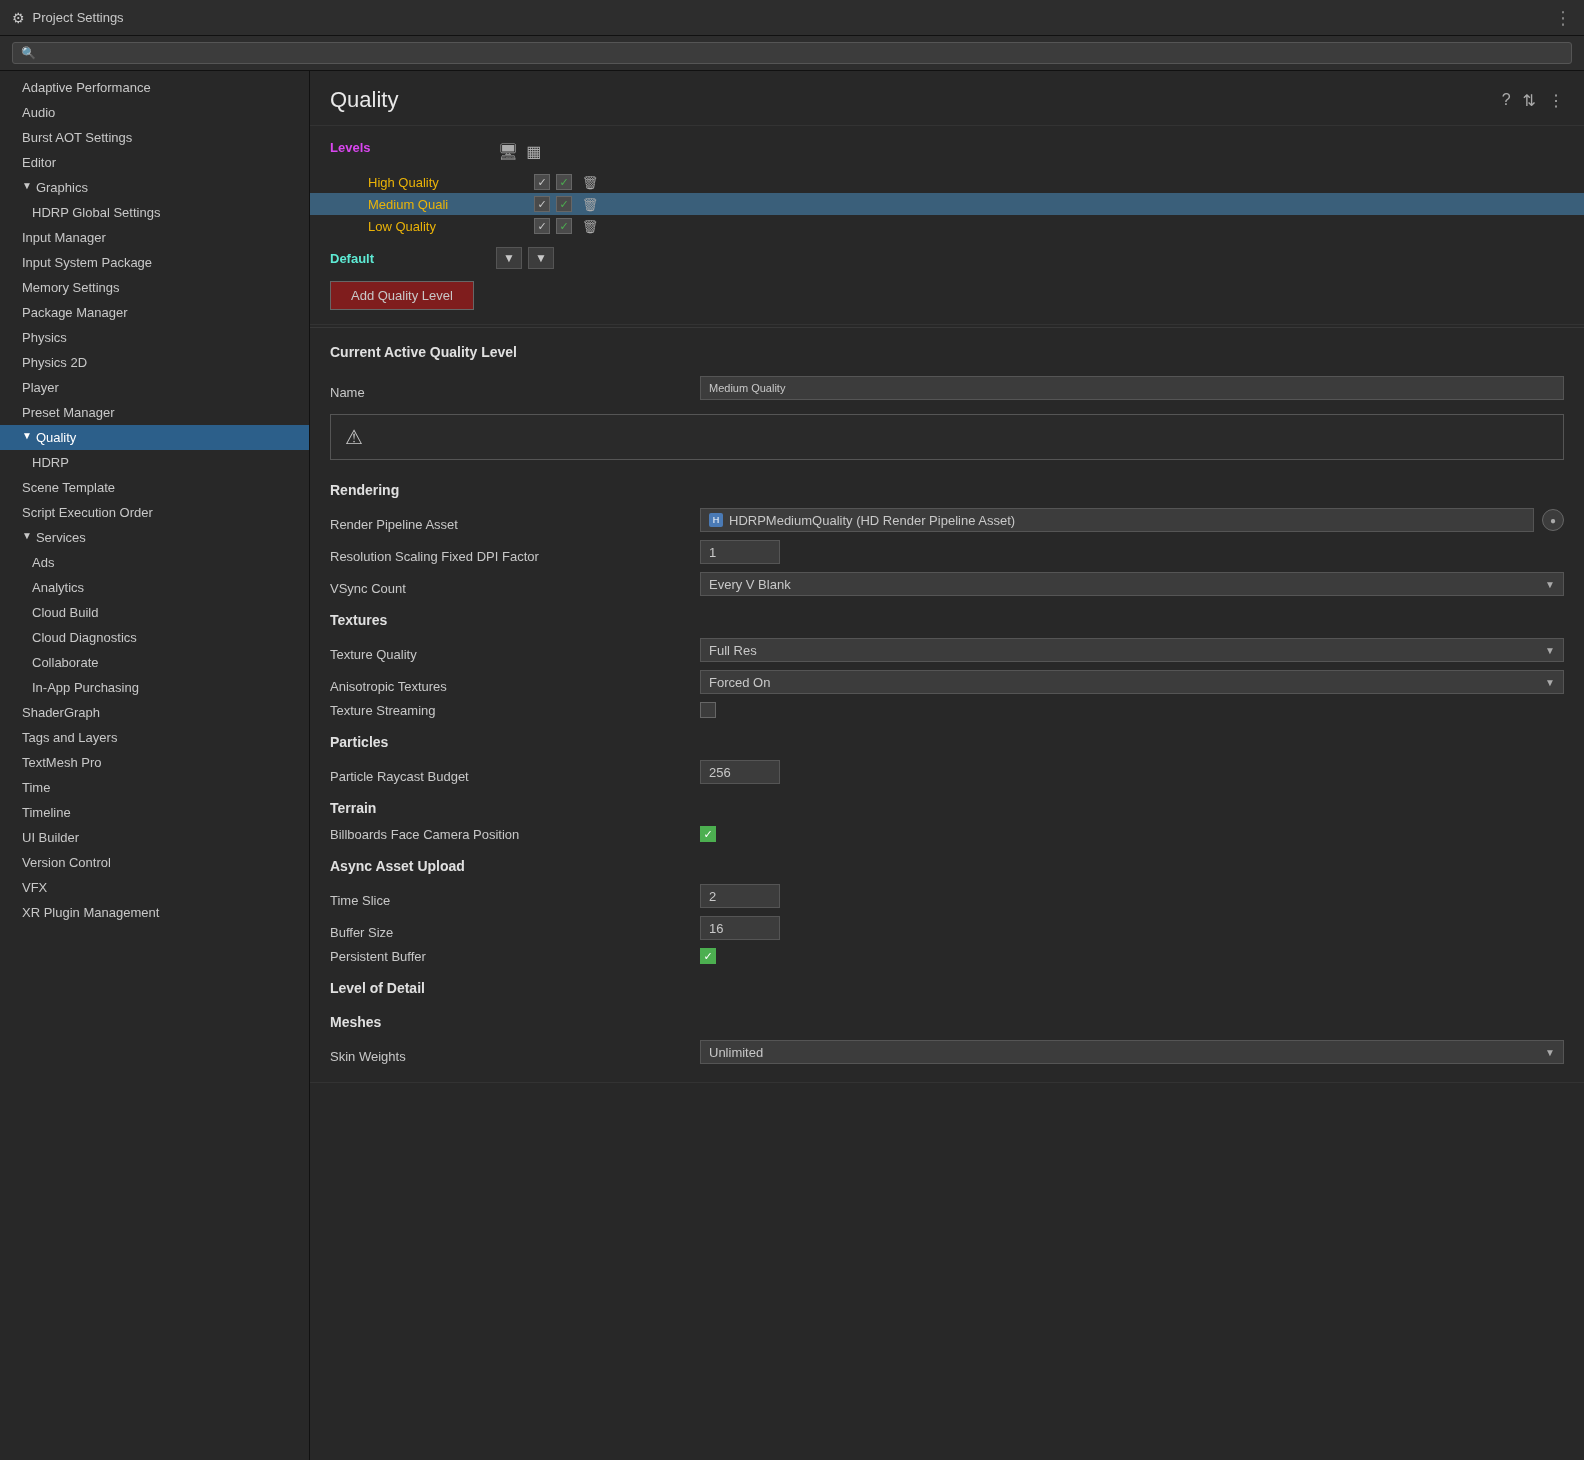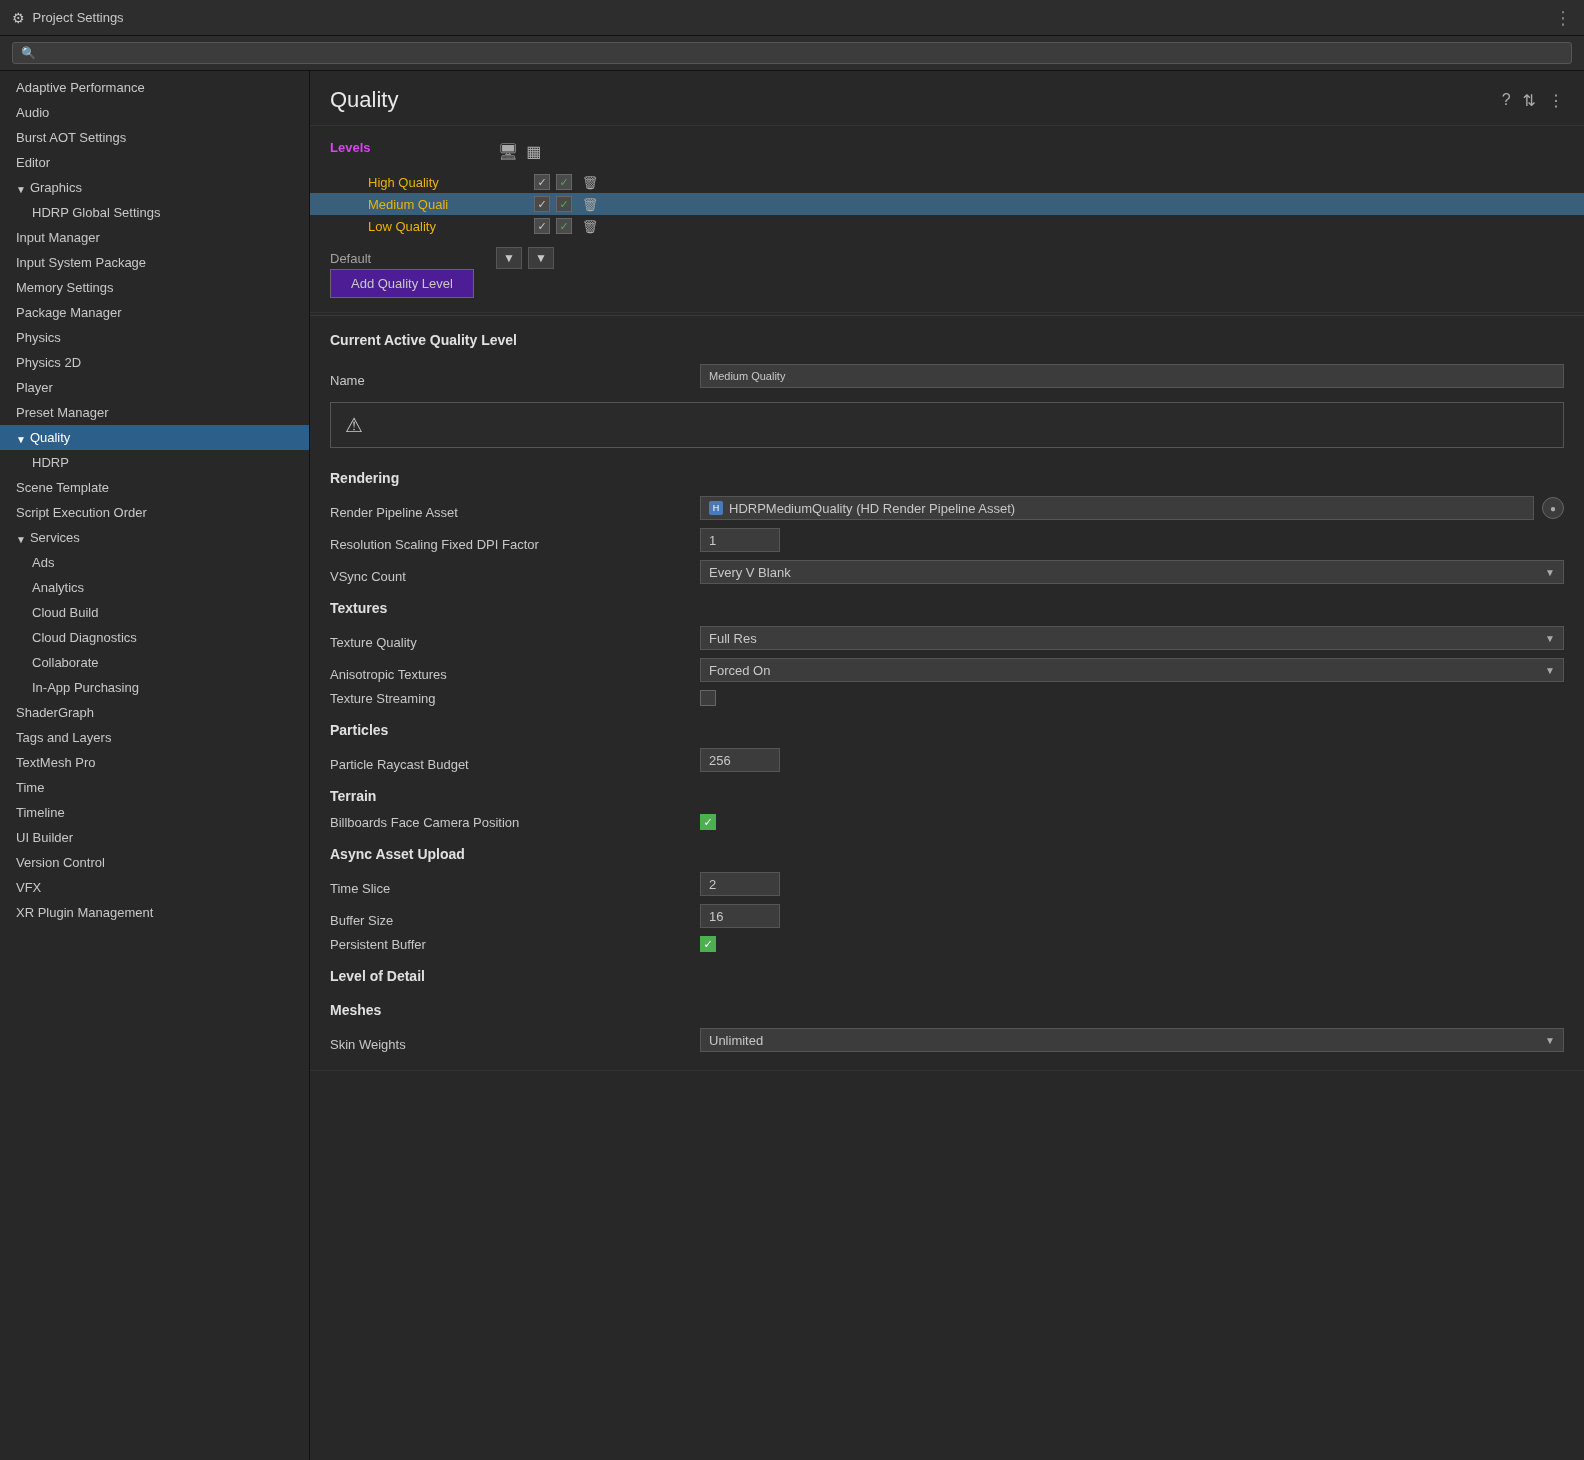--- a/index.html
+++ b/index.html
@@ -81,26 +81,26 @@
     
     .sidebar {
       width: 310px;
       min-width: 310px;
       background: #282828;
       border-right: 1px solid #111;
       overflow-y: auto;
       padding: 4px 0;
     }
     .sidebar-item {
-      padding: 5px 16px;
+      padding: 5px 22px;
       cursor: pointer;
       color: #c8c8c8;
       white-space: nowrap;
       display: flex;
-      align-items: flex-end;
+      align-items: flex-start;
       gap: 4px;
     }
     .sidebar-item.active {
       background: #2c5f8a;
       color: #fff;
     }
     .sidebar-item.child {
       padding-left: 32px;
     }
     .sidebar-arrow {
@@ -201,44 +201,45 @@
       font-size: 13px;
       margin-left: 4px;
     }
     .default-row {
       display: flex;
       align-items: center;
       gap: 6px;
       margin-top: 10px;
     }
     .default-label {
-      font-weight: 400;
-      color: #a3a3a3;
+      font-weight: 700;
+      color: #5eead4;
       width: 160px;
     }
     .dropdown-small {
       background: #3c3c3c;
       border: 1px solid #555;
       color: #c8c8c8;
       padding: 2px 6px;
       font-size: 12px;
       cursor: pointer;
       display: flex;
       align-items: center;
       gap: 4px;
       height: 22px;
     }
 
     .add-quality-btn {
-      background: #4c1d95;
+      background: #7f1d1d;
       border: 1px solid #666;
       color: #c8c8c8;
       padding: 6px 20px;
       font-size: 13px;
       cursor: pointer;
+      margin-top: 12px;
       display: inline-block;
     }
 
     
     .active-quality-section {
       padding: 14px 20px;
       border-bottom: 1px solid #333;
     }
     .active-quality-title {
       font-weight: 600;

